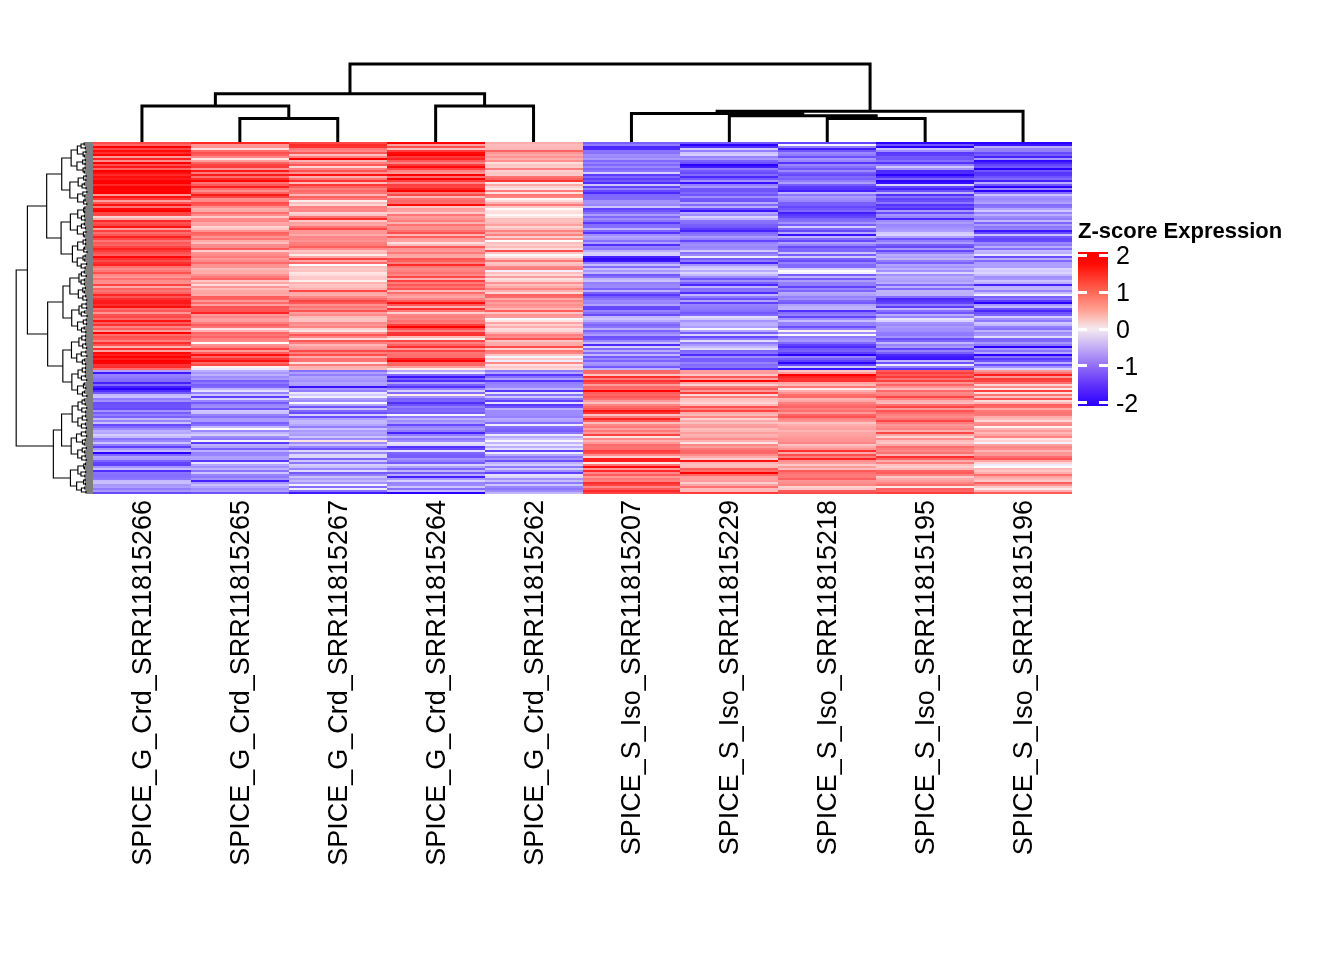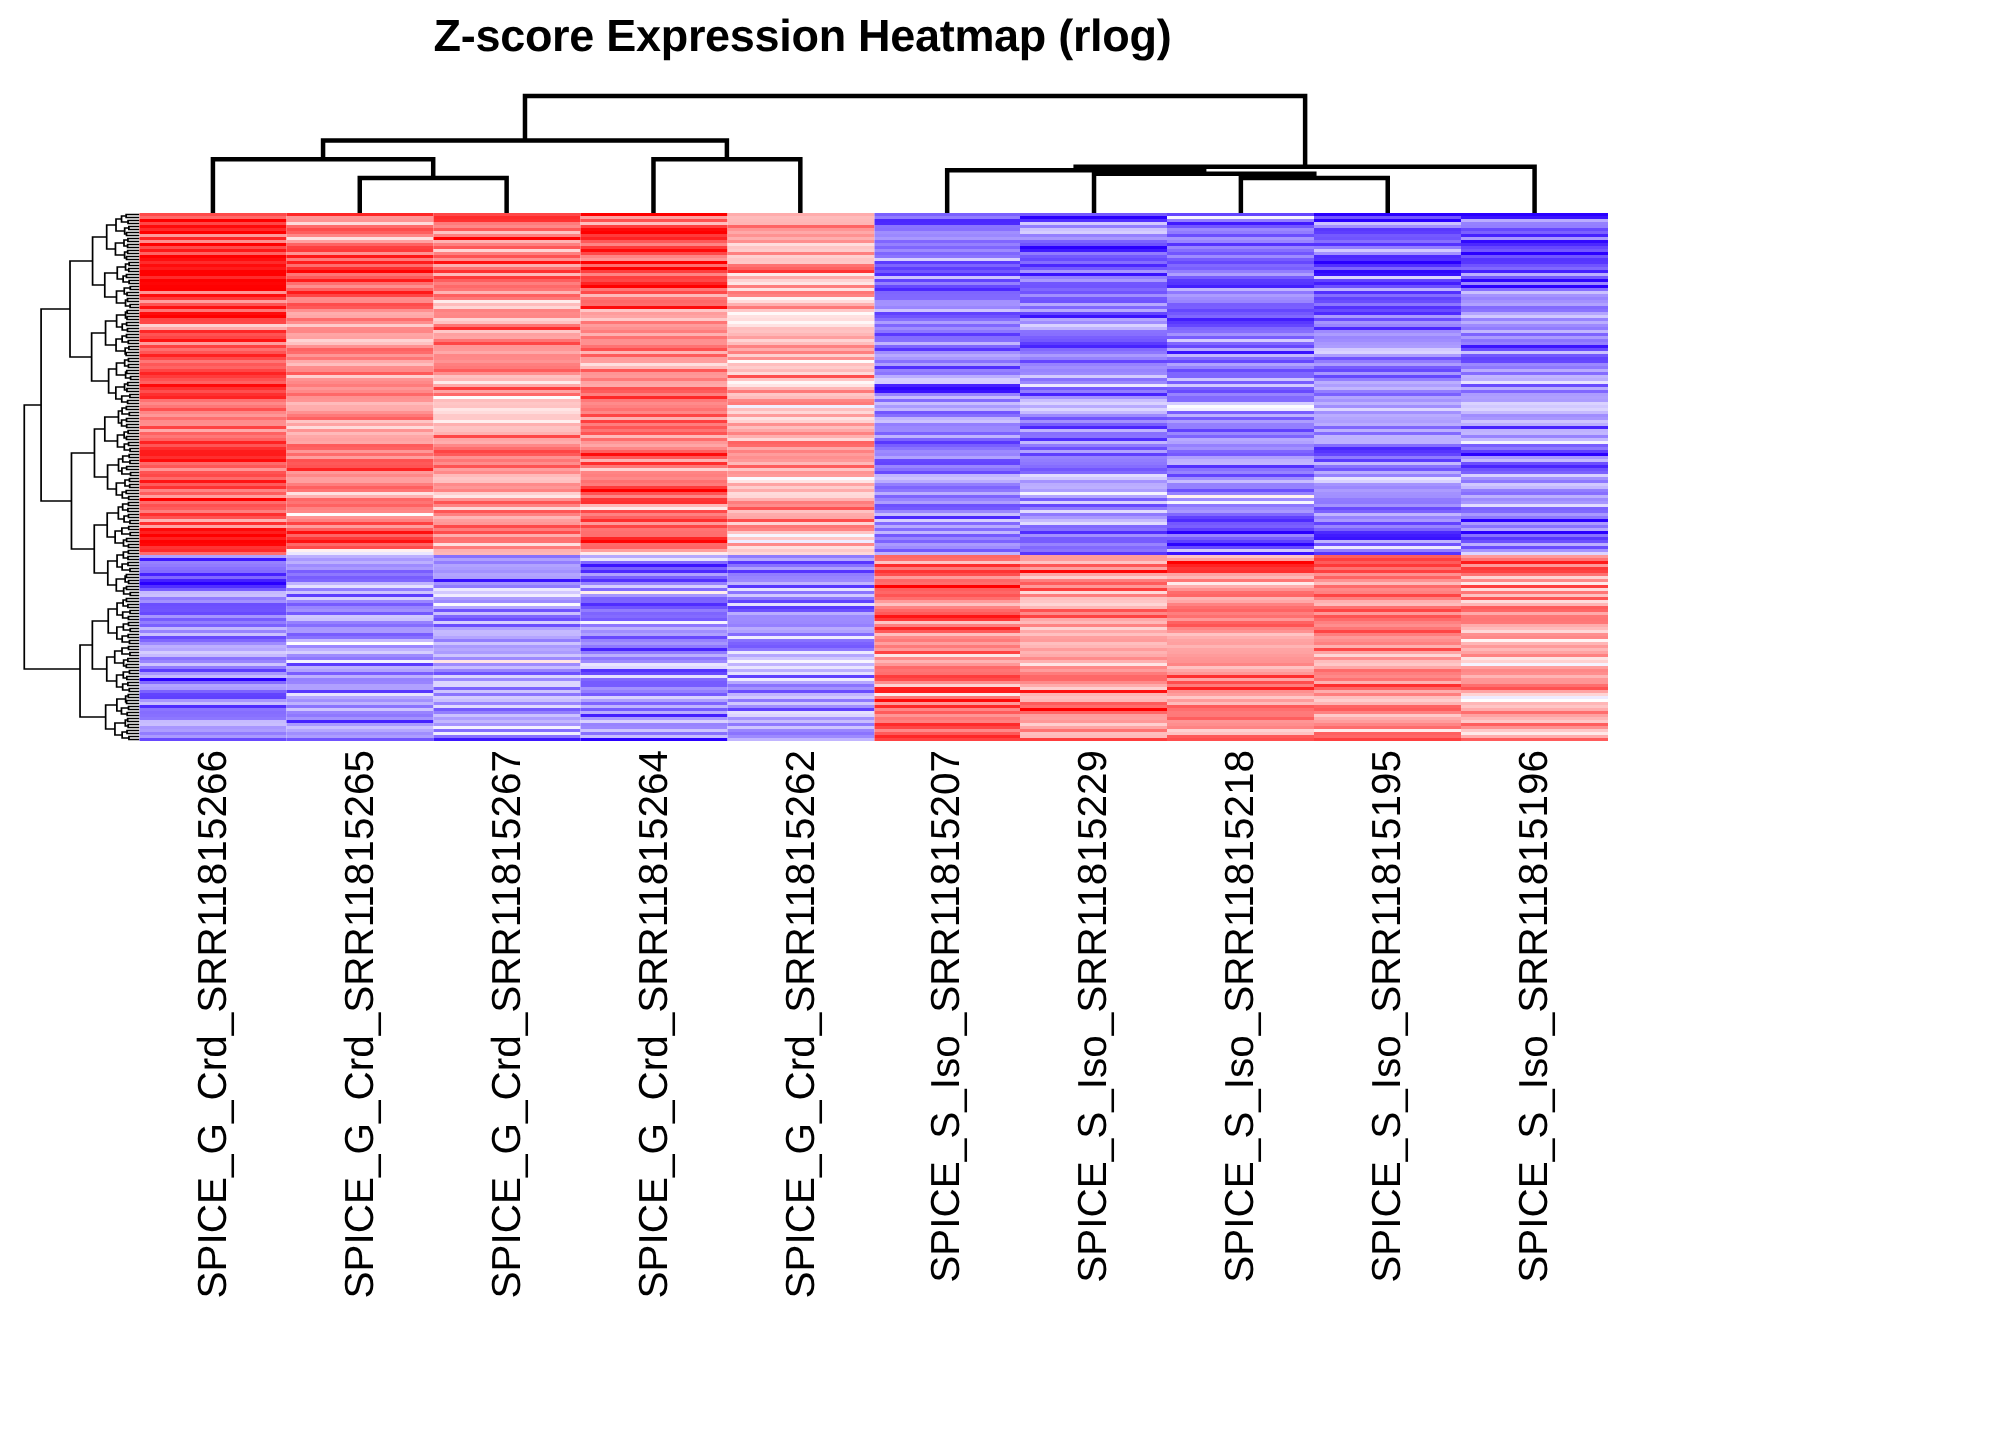--- a/index.html
+++ b/index.html
@@ -79,21 +79,20 @@
     font-size:25px;color:#000;line-height:1;
     transform:translateY(-50%);
     white-space:nowrap;
   }
 </style>
 </head>
 <body>
 
 <div class="fig">
 
-  <div id="plot-title">Z-score Expression Heatmap (rlog)</div>
 
   <div id="col-dendrogram">
       <svg viewBox="0 0 979 84" preserveAspectRatio="none">
         <path d="M146.85000000000002 84 L146.85000000000002 60.6 L244.75 60.6 L244.75 84" fill="none" stroke="#000000" stroke-width="3" vector-effect="non-scaling-stroke"></path>
         <path d="M48.95 84 L48.95 48.12 L195.8 48.12 L195.8 60.6" fill="none" stroke="#000000" stroke-width="3" vector-effect="non-scaling-stroke"></path>
         <path d="M342.65000000000003 84 L342.65000000000003 48.12 L440.55 48.12 L440.55 84" fill="none" stroke="#000000" stroke-width="3" vector-effect="non-scaling-stroke"></path>
         <path d="M122.375 48.12 L122.375 35.64 L391.6 35.64 L391.6 48.12" fill="none" stroke="#000000" stroke-width="3" vector-effect="non-scaling-stroke"></path>
         <path d="M734.25 84 L734.25 60.6 L832.1500000000001 60.6 L832.1500000000001 84" fill="none" stroke="#000000" stroke-width="3" vector-effect="non-scaling-stroke"></path>
         <path d="M636.35 84 L636.35 57.87 L783.2 57.87 L783.2 60.6" fill="none" stroke="#000000" stroke-width="3" vector-effect="non-scaling-stroke"></path>
         <path d="M538.45 84 L538.45 55.53 L709.7750000000001 55.53 L709.7750000000001 57.87" fill="none" stroke="#000000" stroke-width="3" vector-effect="non-scaling-stroke"></path>
@@ -2091,14 +2090,36 @@
         <span>SPICE_S_Iso_SRR11815218</span>
       </div>
       <div class="col-label-slot" style="left: 783.2px; width: 97.9px;">
         <span>SPICE_S_Iso_SRR11815195</span>
       </div>
       <div class="col-label-slot" style="left: 881.1px; width: 97.9px;">
         <span>SPICE_S_Iso_SRR11815196</span>
       </div>
     </div>
 
+  <div id="legend">
+    <div id="legend-title">Z-score Expression</div>
+    <div id="legend-body">
+      <div id="legend-colorbar">
+          <div class="legend-tickmark left" style="top: 1.58px;"></div>
+          <div class="legend-tickmark right" style="top: 1.58px;"></div>
+          <div class="legend-tickmark left" style="top: 38.54px;"></div>
+          <div class="legend-tickmark right" style="top: 38.54px;"></div>
+          <div class="legend-tickmark left" style="top: 75.5px;"></div>
+          <div class="legend-tickmark right" style="top: 75.5px;"></div>
+          <div class="legend-tickmark left" style="top: 112.46px;"></div>
+          <div class="legend-tickmark right" style="top: 112.46px;"></div>
+          <div class="legend-tickmark left" style="top: 149.42px;"></div>
+          <div class="legend-tickmark right" style="top: 149.42px;"></div>
+        </div>
+    <div class="legend-ticklabel" style="top: 3.08px;">2</div>
+        <div class="legend-ticklabel" style="top: 40.04px;">1</div>
+        <div class="legend-ticklabel" style="top: 77px;">0</div>
+        <div class="legend-ticklabel" style="top: 113.96px;">-1</div>
+        <div class="legend-ticklabel" style="top: 150.92px;">-2</div>
+      </div>
+  </div>
 
 </div>
 
 </body></html>

